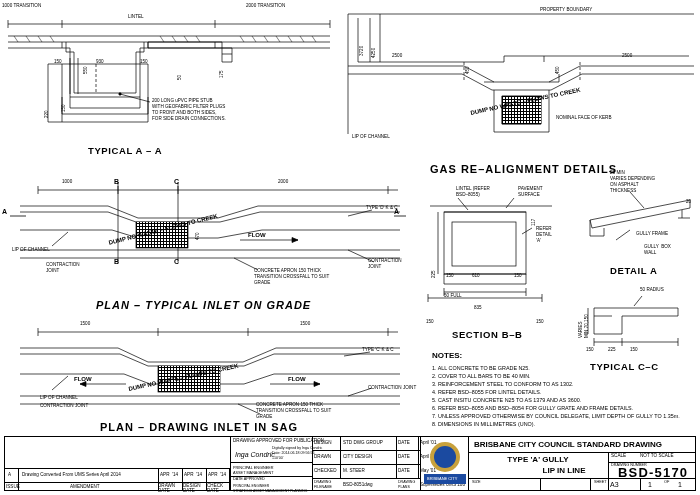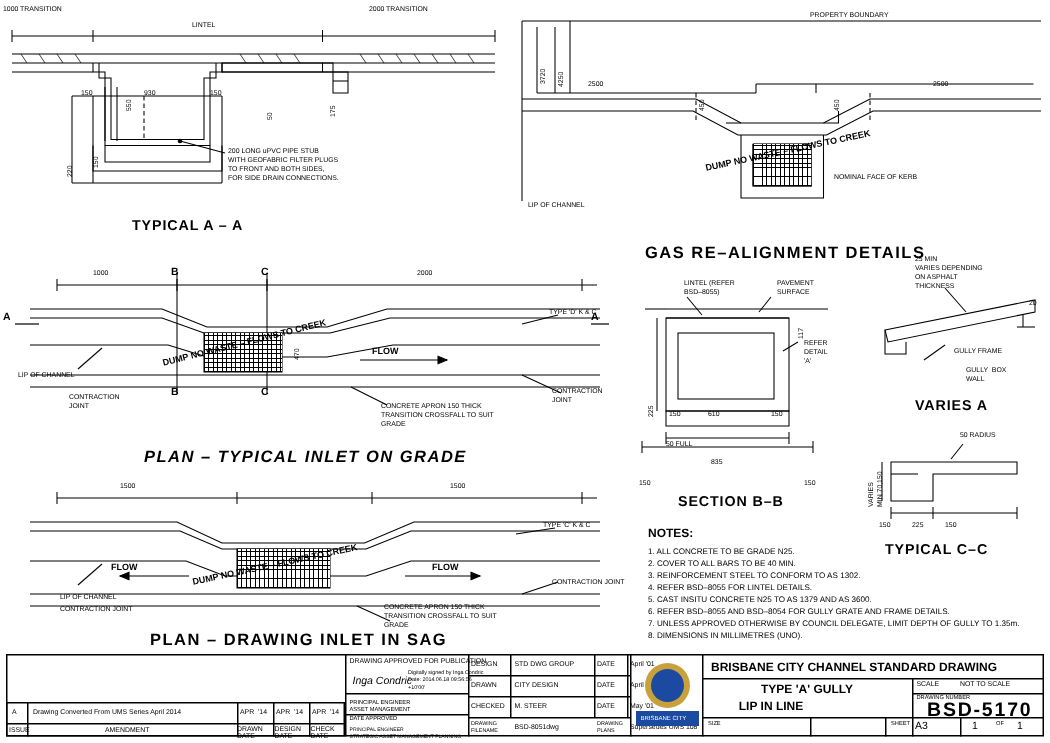--- a/index.html
+++ b/index.html
@@ -314,21 +314,21 @@
       </g>
     </svg>
     <div class="txt t5" style="left:610px;top:170px;white-space:pre;line-height:6px;">25 MIN
 VARIES DEPENDING
 ON ASPHALT
 THICKNESS</div>
     <div class="txt t5" style="left:686px;top:200px;">20</div>
     <div class="txt t5" style="left:636px;top:232px;">GULLY FRAME</div>
     <div class="txt t5" style="left:644px;top:244px;white-space:pre;line-height:6px;">GULLY  BOX
 WALL</div>
-    <div class="txt t9 bold" style="left:610px;top:266px;">VARIES  A</div>
+    <div class="txt t9 bold" style="left:610px;top:266px;">DETAIL  A</div>
   </div>
 
   <div>
     <svg width="110" height="70" style="left:582px;top:286px;">
       <g fill="none" stroke="#000" stroke-width="0.7">
         <path d="M12,22 L96,22 L96,30 L40,30 L40,48 L12,48 Z"></path>
         <path d="M12,30 L30,30"></path>
         <line x1="6" y1="22" x2="6" y2="48"></line>
         <line x1="12" y1="56" x2="96" y2="56"></line>
         <line x1="12" y1="52" x2="12" y2="60"></line>
@@ -430,23 +430,23 @@
     <div class="abs" style="left:424px;top:442px;width:42px;height:46px;">
       <div class="abs logo-circle" style="left:6px;top:0px;width:30px;height:30px;background:#c8a13c;"></div>
       <div class="abs logo-circle" style="left:10px;top:4px;width:22px;height:22px;background:#1b4aa0;"></div>
       <div class="abs" style="left:0px;top:32px;width:42px;height:10px;background:#1b4aa0;"></div>
       <div class="txt" style="left:3px;top:34.5px;font-size:4px;color:#fff;">BRISBANE CITY</div>
     </div>
 
     <div class="ln v1" style="left:468px;top:436px;height:55px;"></div>
     <div class="ln h1" style="left:468px;top:452px;width:228px;"></div>
     <div class="ln h1" style="left:468px;top:478px;width:228px;"></div>
-    <div class="txt t8 bold" style="left:474px;top:441px;">BRISBANE CITY CHANNEL STANDARD DRAWING</div>
+    <div class="txt t8 bold" style="left:474px;top:441px;">BRISBANE CITY COUNCIL STANDARD DRAWING</div>
     <div class="txt t8 bold ctr" style="left:468px;top:456px;width:140px;">TYPE 'A' GULLY</div>
-    <div class="txt t8 bold ctr" style="left:444px;top:467px;width:140px;">LIP IN LINE</div>
+    <div class="txt t8 bold ctr" style="left:494px;top:467px;width:140px;">LIP IN LINE</div>
 
     <div class="ln v1" style="left:608px;top:452px;height:39px;"></div>
     <div class="ln h1" style="left:608px;top:462px;width:88px;"></div>
     <div class="txt t5" style="left:611px;top:454px;">SCALE</div>
     <div class="txt t5" style="left:640px;top:454px;">NOT TO SCALE</div>
     <div class="txt t5" style="left:611px;top:464px;font-size:3.8px;">DRAWING NUMBER</div>
     <div class="txt t13 bold" style="left:618px;top:466px;">BSD-5170</div>
 
     <div class="ln v1" style="left:540px;top:478px;height:13px;"></div>
     <div class="ln v1" style="left:590px;top:478px;height:13px;"></div>

